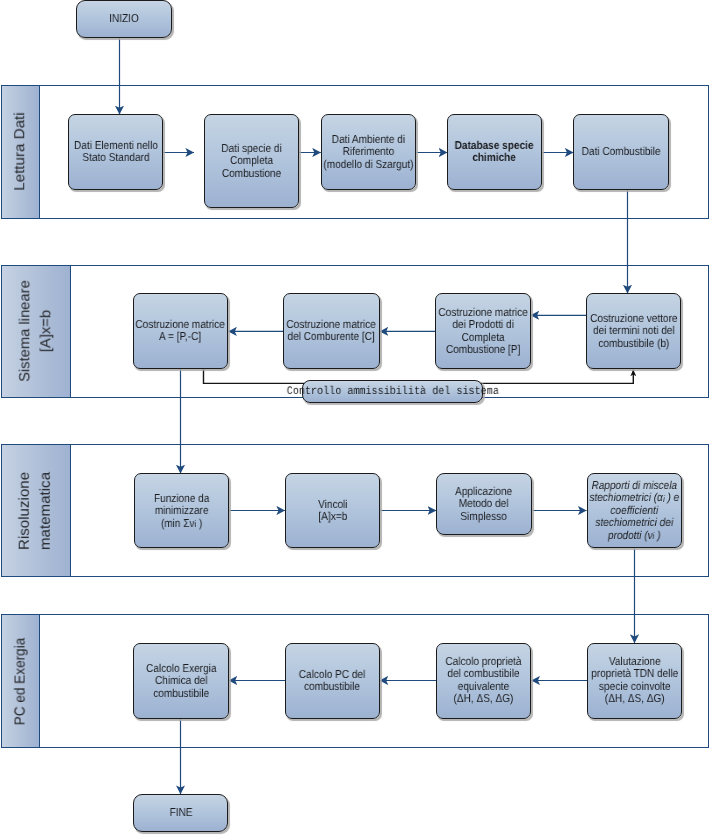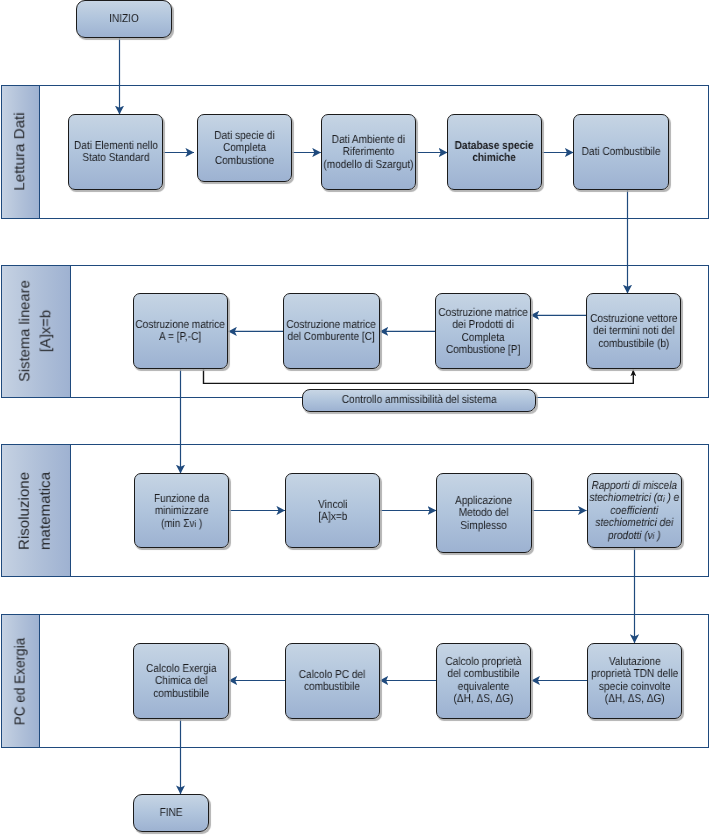--- a/index.html
+++ b/index.html
@@ -78,21 +78,21 @@
 
   <div class="lane" style="left:1.3px;top:84.5px;width:707.5px;height:134px;">
     <div class="lane-label" style="width:38px;height:100%;">
       <span style="transform:rotate(-90deg) scaleX(1.04);">Lettura Dati</span>
     </div>
   </div>
   <div class="node" style="left:68.3px;top:114.2px;width:94.7px;height:75.5px;">
     <span>Dati Elementi nello
 Stato Standard</span>
   </div>
-  <div class="node" style="left:197px;top:114.2px;width:94.7px;height:68px;">
+  <div class="node" style="left:204px;top:114.2px;width:94.7px;height:94px;">
     <span>Dati specie di
 Completa
 Combustione</span>
   </div>
   <div class="node" style="left:320.8px;top:114.2px;width:95.5px;height:75.5px;">
     <span>Dati Ambiente di
 Riferimento
 (modello di Szargut)</span>
   </div>
   <div class="node" style="left:447.2px;top:114.2px;width:94.7px;height:75.5px;font-weight:bold;">
@@ -121,40 +121,40 @@
     <span>Costruzione matrice
 dei Prodotti di
 Completa
 Combustione [P]</span>
   </div>
   <div class="node" style="left:585.9px;top:293.3px;width:95.1px;height:75.5px;">
     <span>Costruzione vettore
 dei termini noti del
 combustibile (b)</span>
   </div>
-  <div class="feedback" style="left:302.3px;top:389px;width:234px;height:23.3px;">
+  <div class="feedback" style="left:302.3px;top:380px;width:181px;height:23.3px;font-family:Liberation Mono, monospace;">
     <span>Controllo ammissibilità del sistema</span>
   </div>
 
   <div class="lane" style="left:1.3px;top:444.4px;width:707.5px;height:132.8px;">
     <div class="lane-label" style="width:68.8px;height:100%;">
       <span style="transform:rotate(-90deg) scaleX(1.035);">Risoluzione
 matematica</span>
     </div>
   </div>
   <div class="node" style="left:133.8px;top:473.3px;width:94.9px;height:74.8px;">
     <span>Funzione da
 minimizzare
 (min Σν<sub>i</sub> )</span>
   </div>
   <div class="node" style="left:285px;top:473.3px;width:95px;height:74.8px;">
     <span>Vincoli
 [A]x=b</span>
   </div>
-  <div class="node" style="left:436.1px;top:473.3px;width:95.7px;height:80px;">
+  <div class="node" style="left:436.1px;top:473.3px;width:95.7px;height:62px;border-radius:8px;">
     <span>Applicazione
 Metodo del
 Simplesso</span>
   </div>
   <div class="node" style="left:586.5px;top:473.3px;width:95.8px;height:74.8px;font-style:italic;">
     <span>Rapporti di miscela
 stechiometrici (α<sub>i</sub> ) e
 coefficienti
 stechiometrici dei
 prodotti (ν<sub>i</sub> )</span>
@@ -217,17 +217,17 @@
       <path d="M180.5,718 L180.5,794" marker-end="url(#ah)"></path>
     </g>
     <g stroke="#151515" stroke-width="1.4" fill="none">
       <path d="M203.5,368.5 L203.5,383.4 L633.3,383.4 L633.3,369.6" marker-end="url(#ahb)"></path>
     </g>
   </svg>
 
   <div class="node term" style="left:75.7px;top:0px;width:96px;height:38px;">
     <span>INIZIO</span>
   </div>
-  <div class="node term" style="left:133.4px;top:794px;width:76px;height:38px;">
+  <div class="node term" style="left:133.4px;top:794px;width:95px;height:38px;">
     <span>FINE</span>
   </div>
 
 </div>
 
 </body></html>

